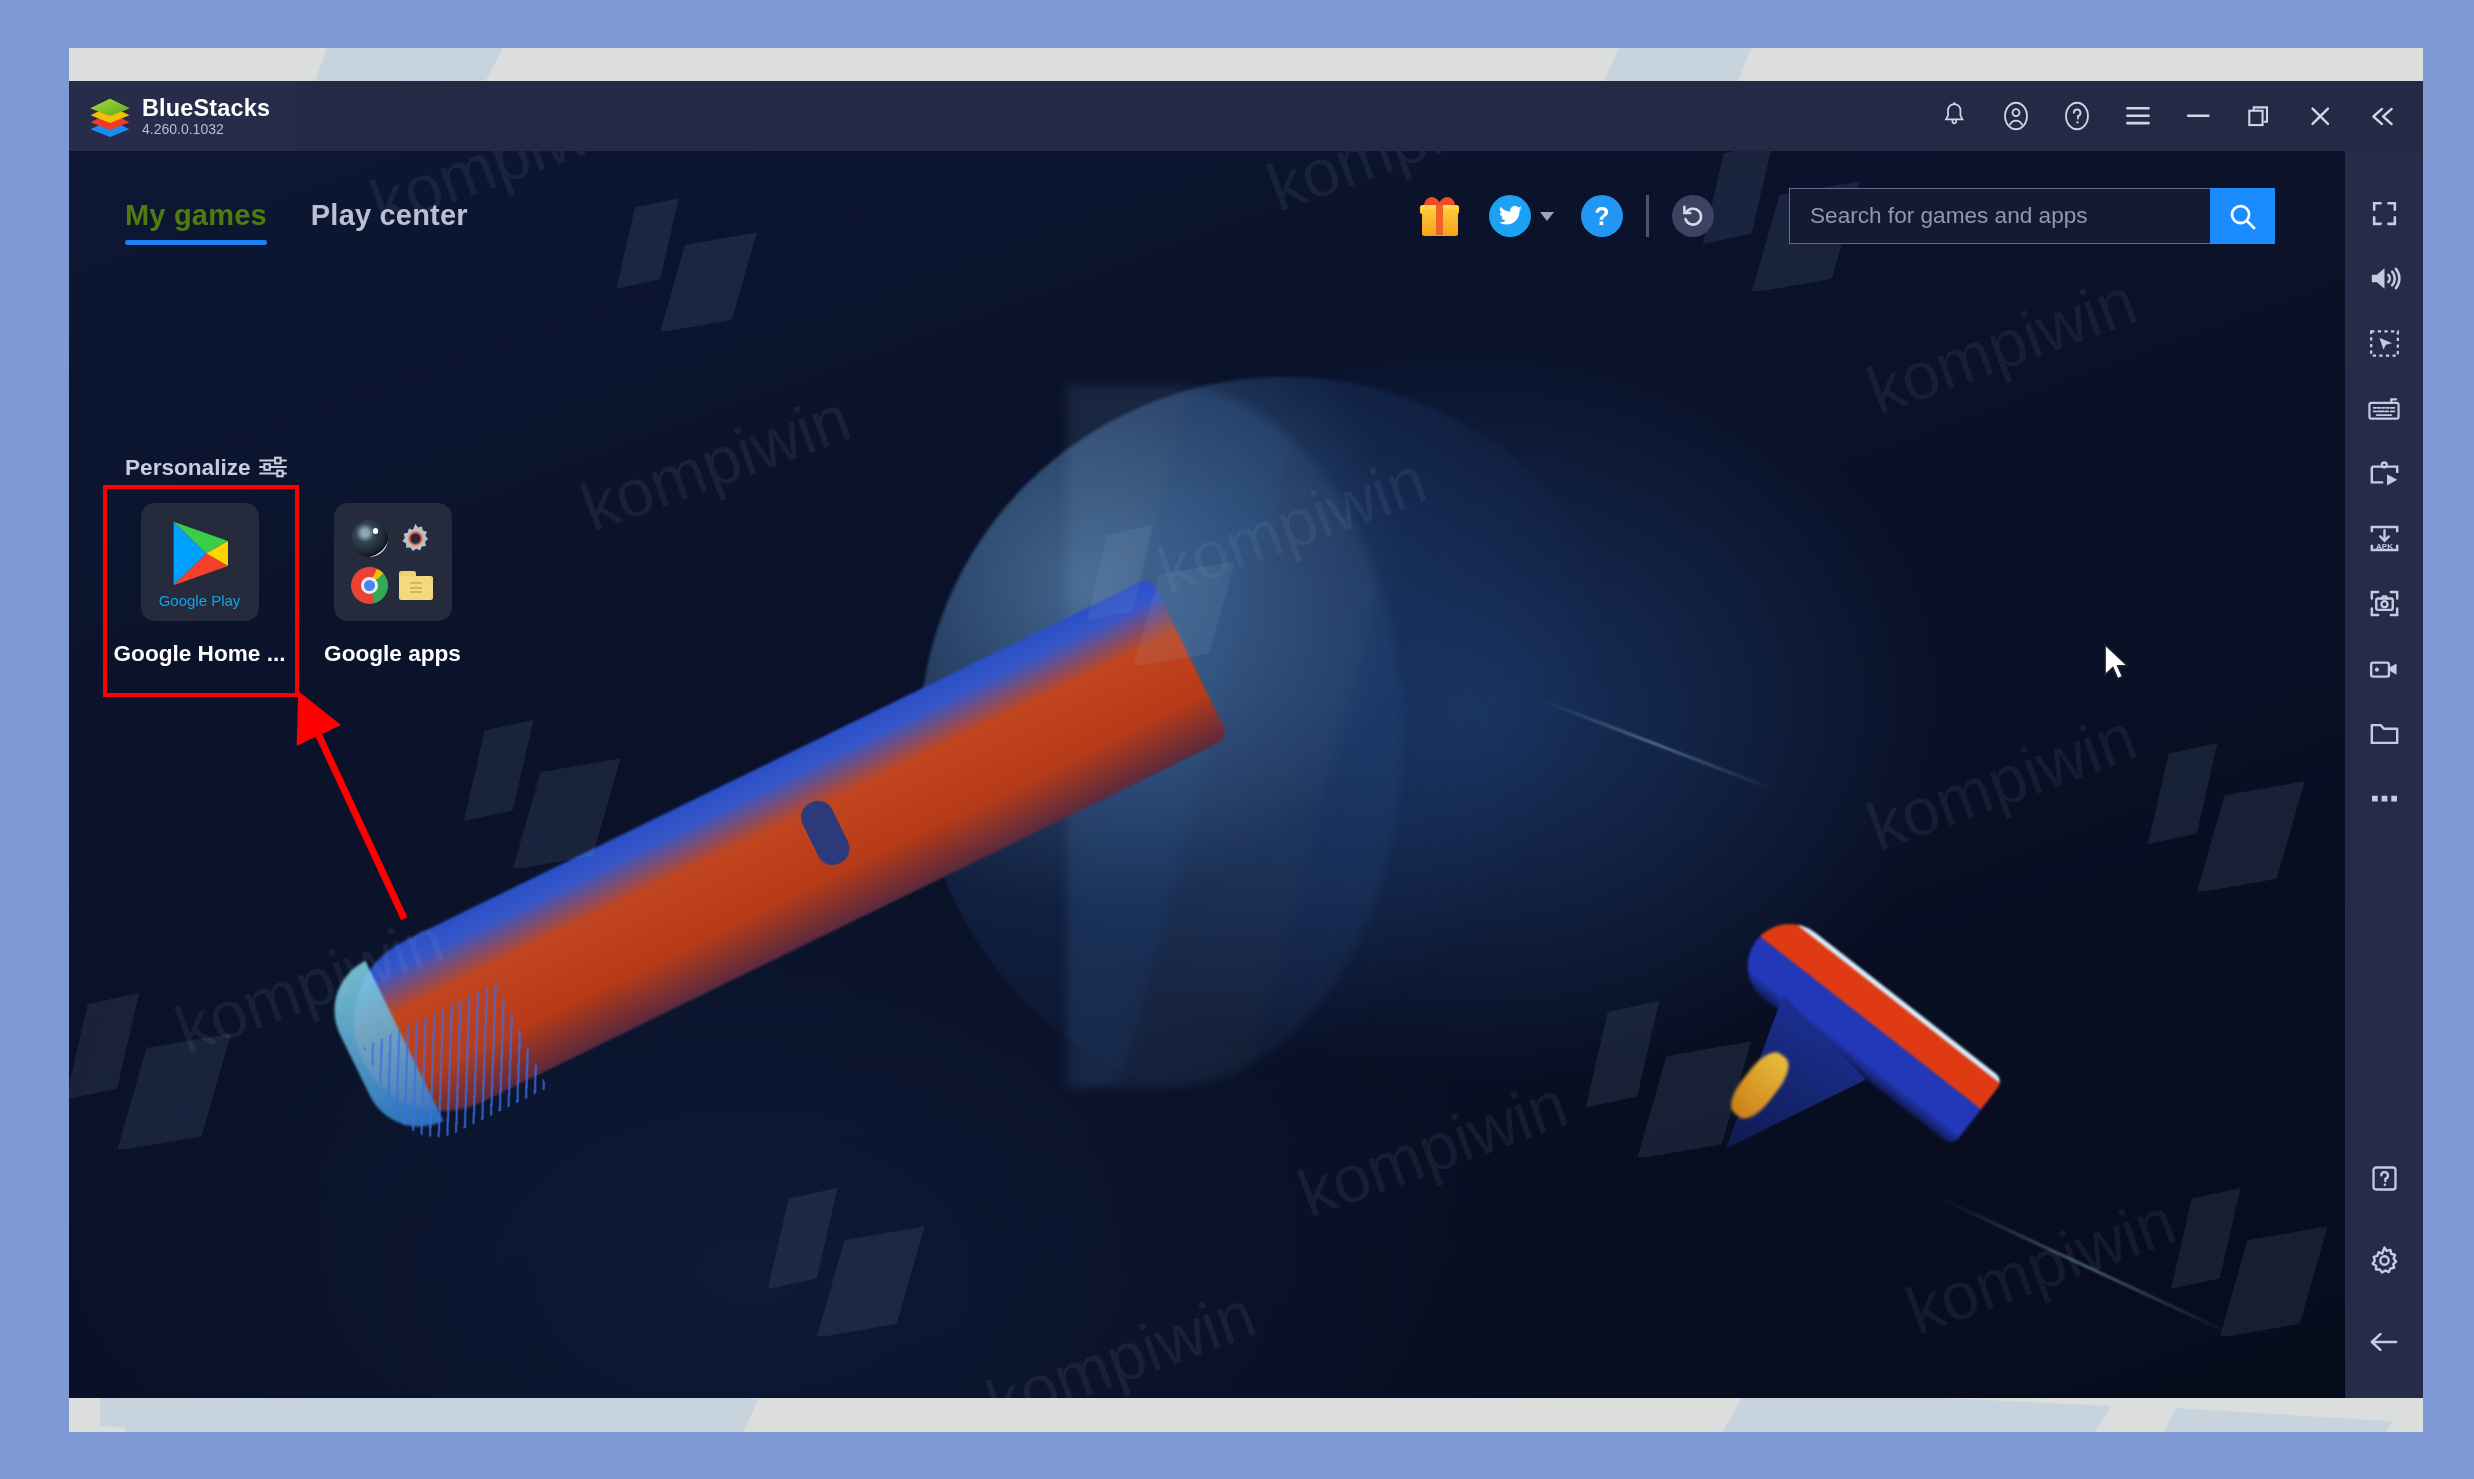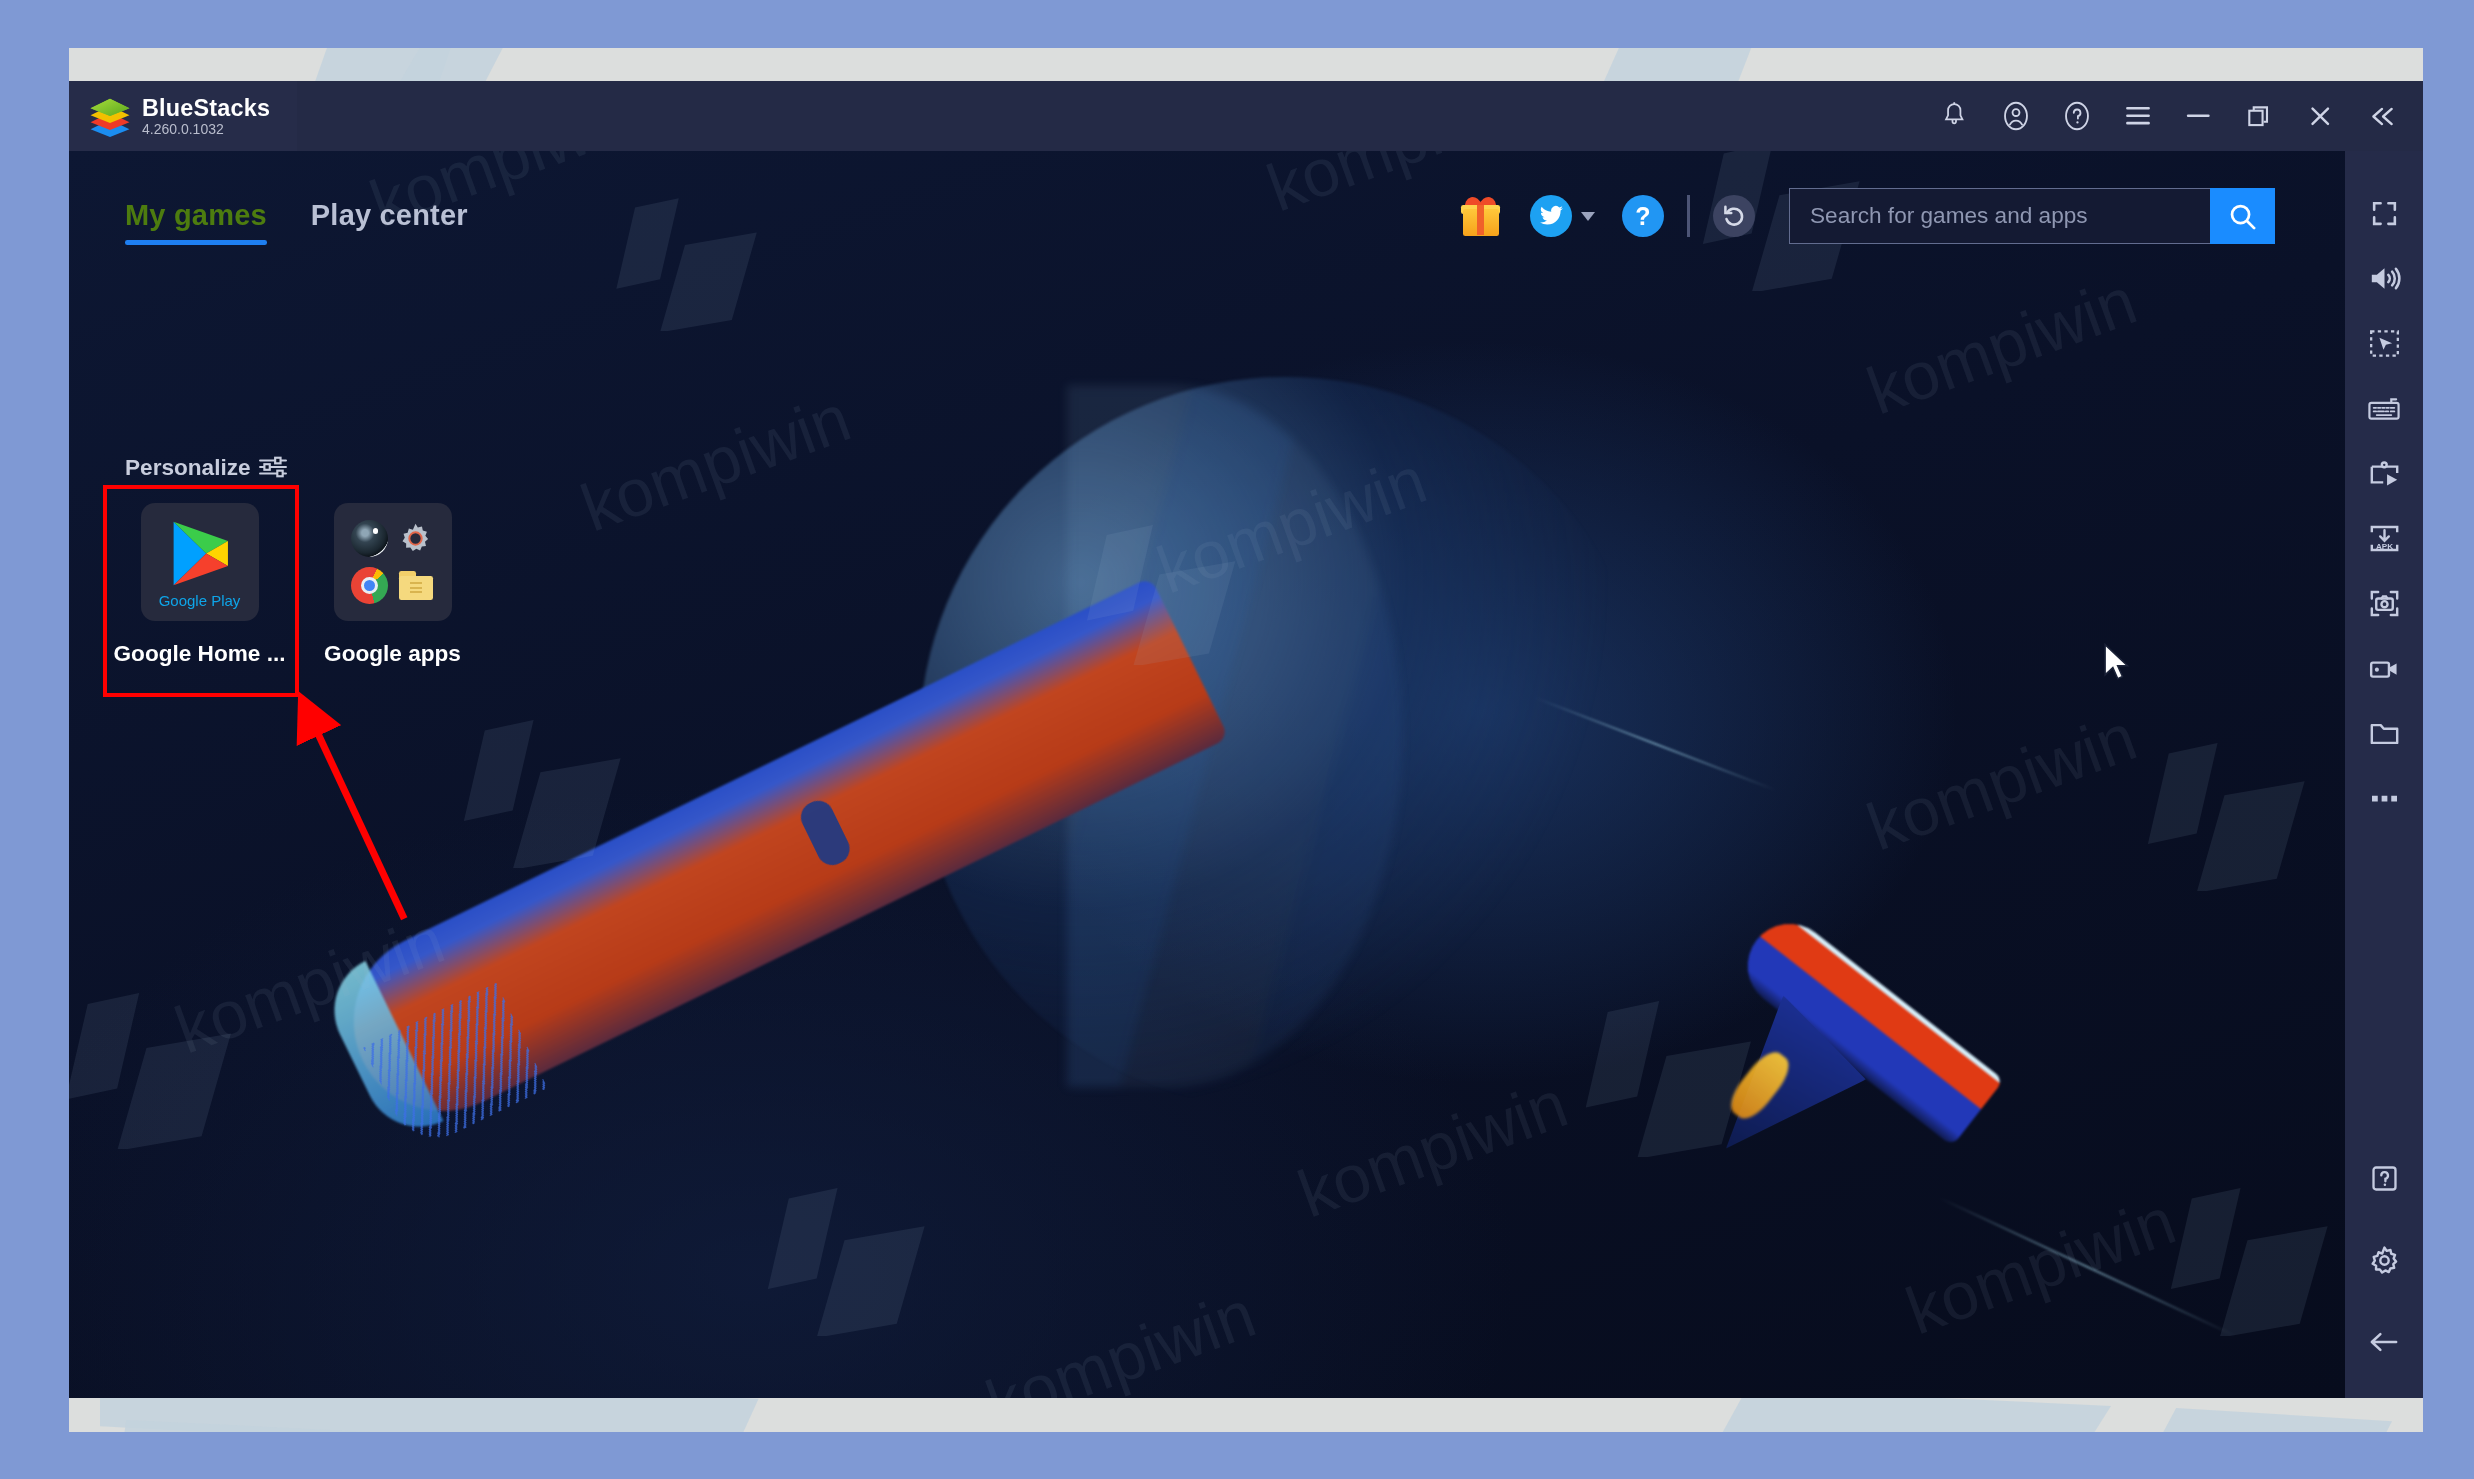--- a/index.html
+++ b/index.html
@@ -216,21 +216,21 @@
   .help-round { width: 42px; height: 42px; border-radius: 50%; background: #2196f3;
      color:#fff; font-size: 25px; font-weight: bold; display:flex; align-items:center; justify-content:center; margin-right: 23.4px;}
   .vdiv { width: 2.3px; height: 42px; background: #4d5576; margin-right: 23.4px; }
   .refresh { width: 42px; height: 42px; border-radius: 50%; background: #3c4361;
      display:flex; align-items:center; justify-content:center; margin-right: 34px; }
 
   #searchwrap { display: flex; align-items: stretch; height: 56px; }
   #searchbox {
     width: 421px; height: 56px; background: #141a33;
     border: 1.6px solid #626c8f; border-right: none;
-    display: flex; align-items: center; padding-left: 20px;
+    display: flex; align-items: center; padding-left: 20px; margin-left: 41px;
   }
   #searchbox input {
     background: transparent; border: none; outline: none;
     color: #d8dbe8; font-size: 22.6px; width: 100%;
     font-family: "Liberation Sans", sans-serif;
   }
   #searchbox input::placeholder { color: #8f97b2; }
   #searchbtn {
     width: 65px; height: 56px; background: #1a8cff;
     display: flex; align-items: center; justify-content: center;

